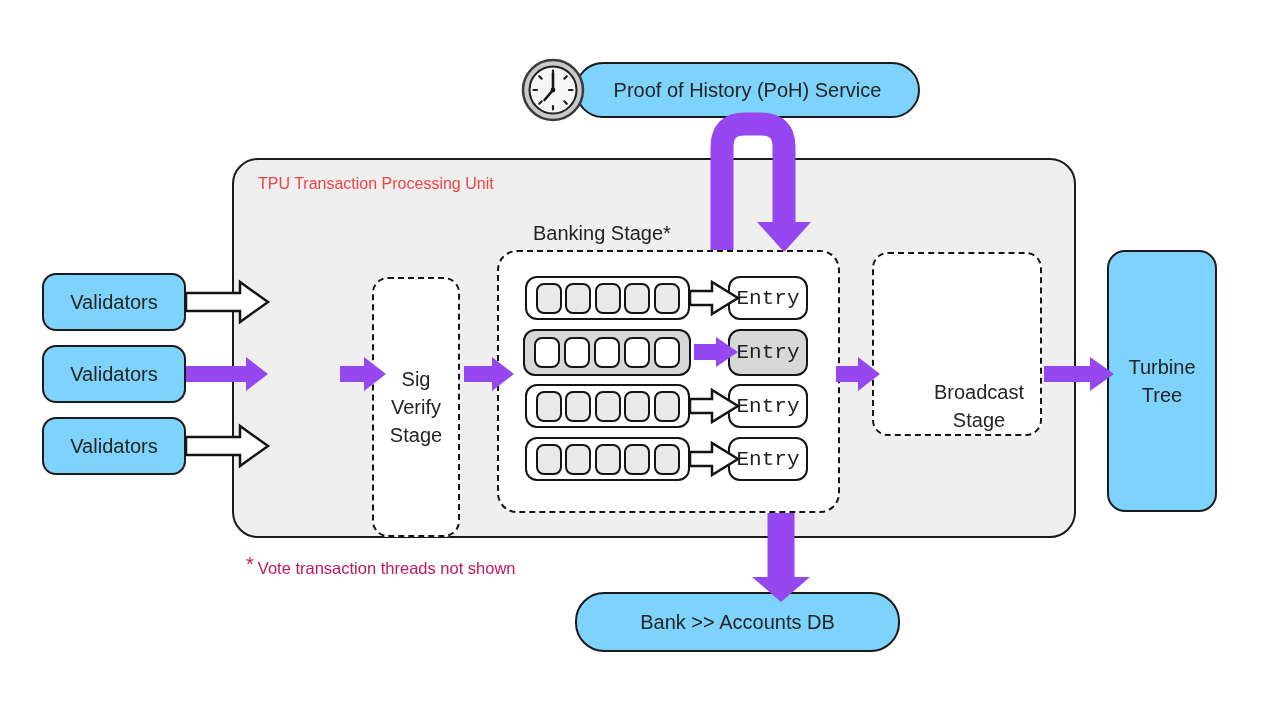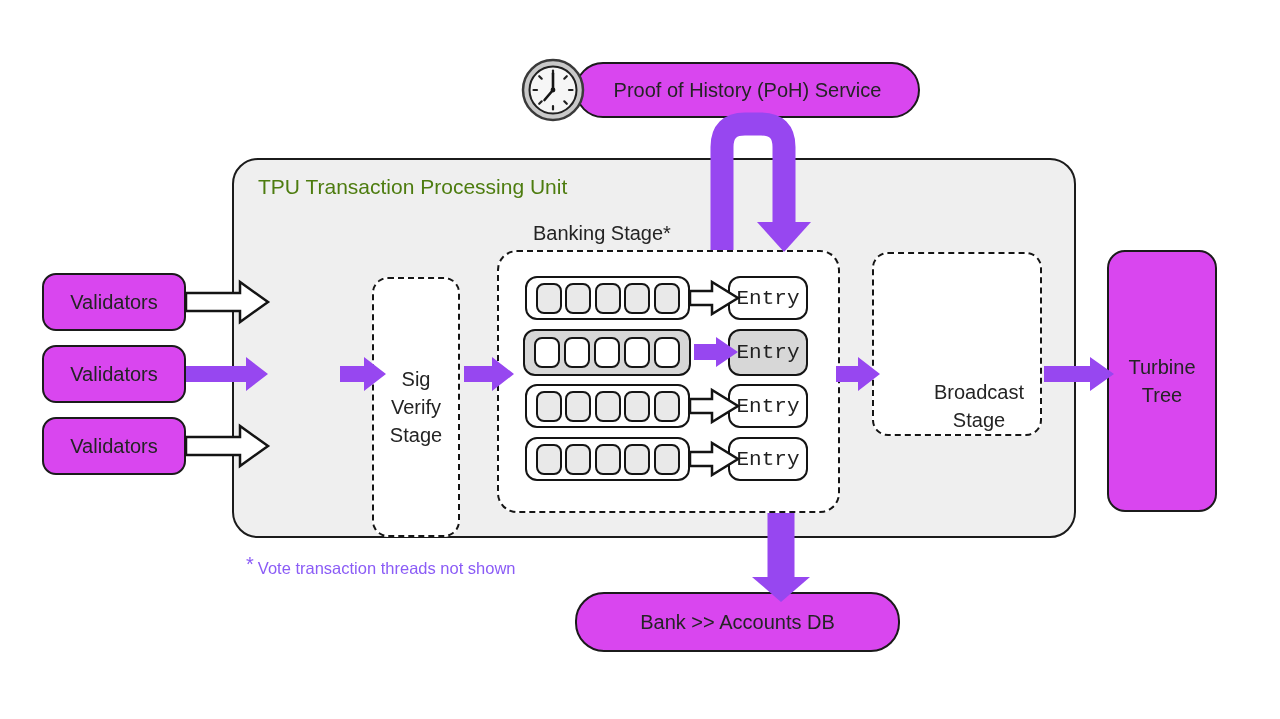--- a/index.html
+++ b/index.html
@@ -1,34 +1,34 @@
 <!DOCTYPE html>
 <html><head>
 <meta charset="utf-8">
 <style>
   html,body{margin:0;padding:0;background:#ffffff;}
   #canvas{
     position:relative;width:1280px;height:719px;background:#ffffff;overflow:hidden;
     font-family:"Liberation Sans","DejaVu Sans",sans-serif;color:#212121;
   }
   .abs{position:absolute;box-sizing:border-box;}
-  .box{border:2px solid #1b1b1b;background:#d946ef;display:flex;align-items:center;justify-content:center;text-align:center;}
+  .box{border:2px solid #1b1b1b;background:#7dd3fc;display:flex;align-items:center;justify-content:center;text-align:center;}
   .pill{border-radius:29px;}
   .tpu{background:#efefef;border-radius:26px;}
   .dashed{border:2px dashed #151515;background:#ffffff;border-radius:16px;}
   .stage-label{font-size:20px;line-height:28px;color:#242424;}
   .small-label{font-size:20px;color:#242424;}
-  .title{font-size:21px;color:#4d7c0f;}
+  .title{font-size:16px;color:#ef4444;}
   .queue{border:2px solid #141414;border-radius:12px;background:#ffffff;display:flex;align-items:center;justify-content:space-evenly;padding:0 5px;}
   .queue.hl{background:#d7d7d7;}
   .slot{width:26px;height:31px;border:2px solid #141414;border-radius:8px;background:#e9e9e9;box-sizing:border-box;}
   .queue.hl .slot{background:#ffffff;}
   .entry{border:2px solid #141414;border-radius:12px;background:#ffffff;font-size:21px;display:flex;align-items:center;justify-content:center;font-family:Liberation Mono, monospace;}
   .entry.hl{background:#d7d7d7;}
-  .footnote{font-size:16.5px;color:#8b5cf6;}
+  .footnote{font-size:16.5px;color:#be185d;}
   .fn-star{font-size:20px;position:relative;top:-3px;margin-right:4px;}
   #arrow-layer{position:absolute;left:0;top:0;z-index:10;pointer-events:none;}
   #clock{position:absolute;z-index:12;}
 </style>
 </head>
 <body>
 
 <div id="canvas">
 
   <div class="abs box pill" style="left:575px;top:62px;width:345px;height:56px;">

